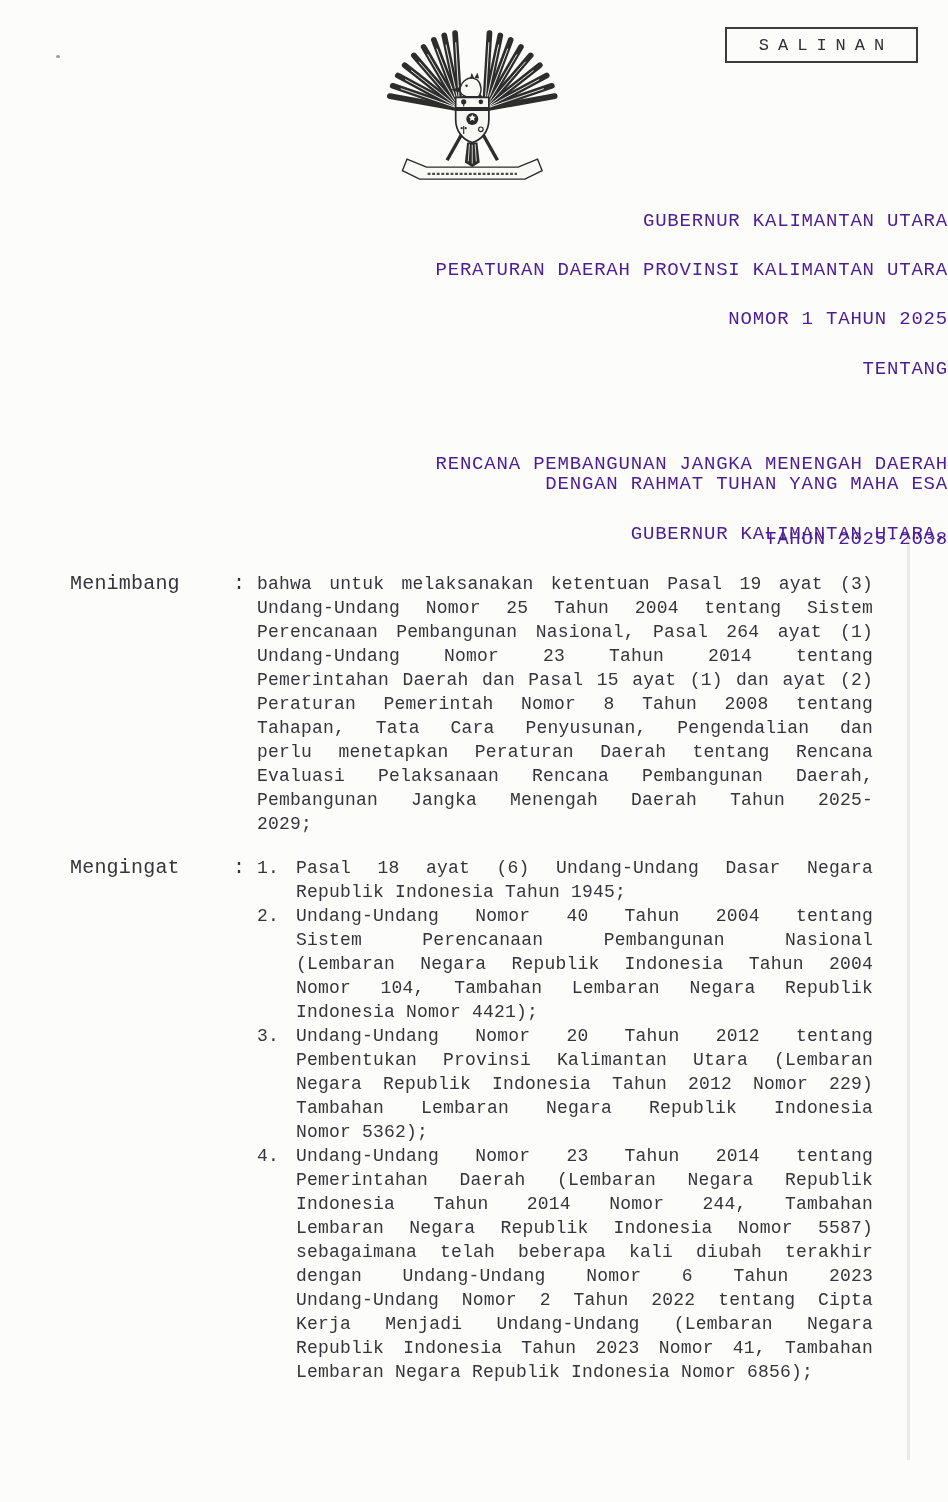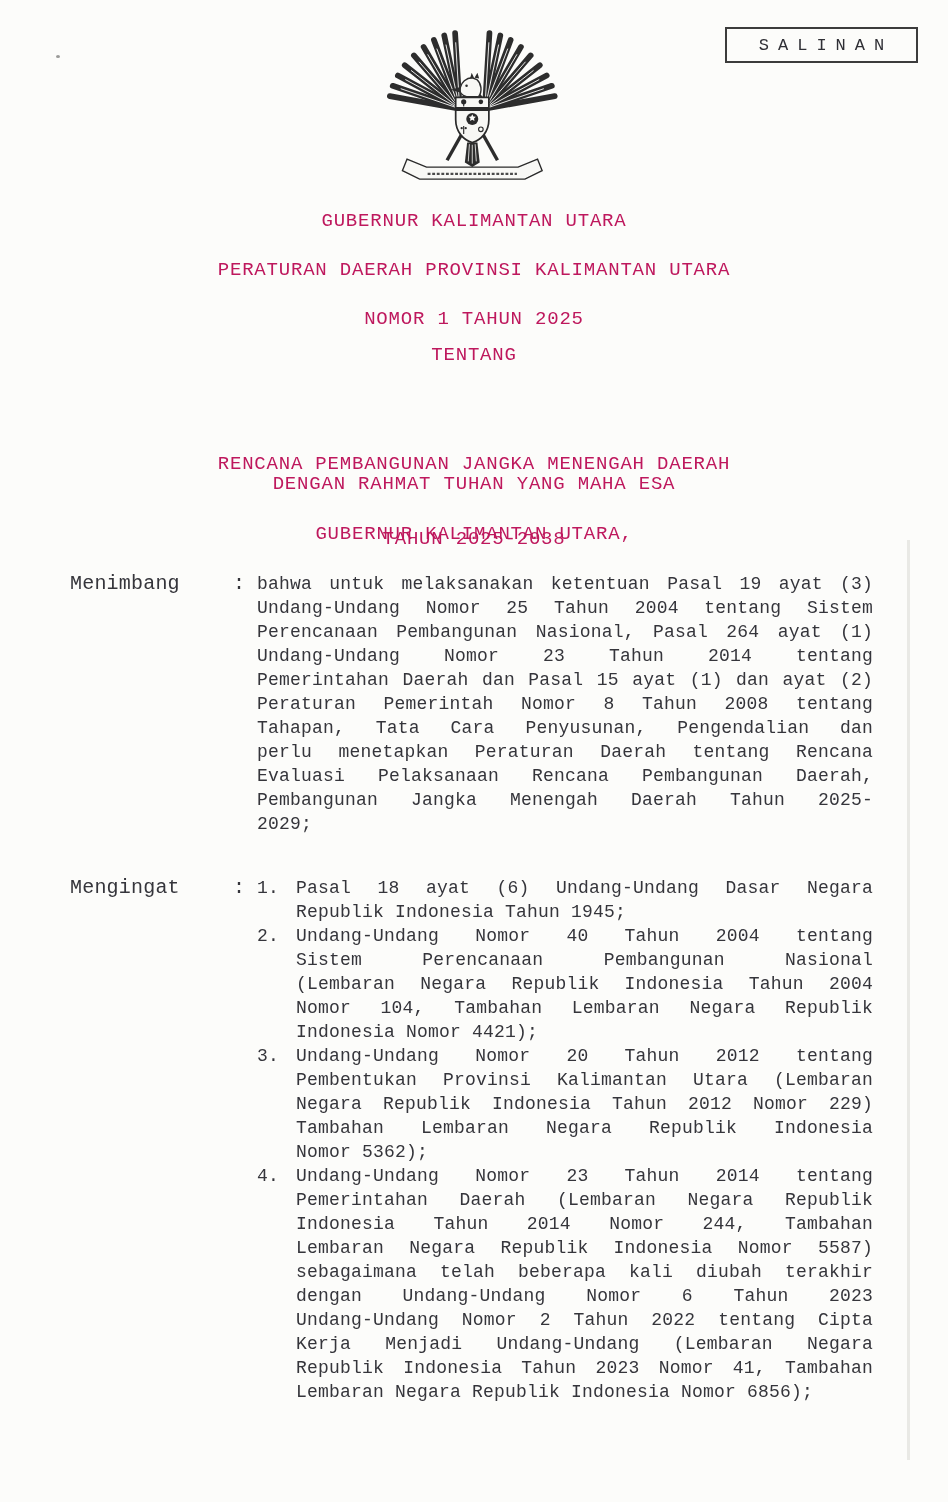--- a/index.html
+++ b/index.html
@@ -22,36 +22,36 @@
     border:2px solid #3c3c3c;box-sizing:border-box;
     display:flex;align-items:center;justify-content:center;
     font-size:17px;letter-spacing:9px;text-indent:9px;color:#2f2f35;
   }
 
   
   .emblem{position:absolute;top:24px;left:50%;transform:translateX(-51%);}
 
   
   .h{
-    position:absolute;left:0;width:948px;text-align:center;
-    font-size:19px;letter-spacing:0.8px;color:#be185d;line-height:25px;
+    position:absolute;left:0;width:948px;text-align:right;
+    font-size:19px;letter-spacing:0.8px;color:#4c1d95;line-height:25px;
     white-space:pre;
   }
   #h-gubernur{top:209px}
   #h-perda{top:258px}
   #h-nomor{top:307px}
-  #h-tentang{top:343px}
+  #h-tentang{top:357px}
   #h-judul{top:402px}
   #h-rahmat{top:472px}
   #h-jabatan{top:522px}
 
   
   .doc-body{position:absolute;left:70px;top:572px;width:803px;}
   .row{display:grid;grid-template-columns:163px 24px 616px;align-items:start;}
-  .row.mengingat{margin-top:40px;}
+  .row.mengingat{margin-top:20px;}
   .label,.colon{font-size:20px;line-height:24px;letter-spacing:0.2px;}
   .text-col{font-size:18px;line-height:24px;letter-spacing:0.2px;}
   .jline{text-align:justify;text-align-last:justify;}
   .jline.last{text-align-last:left;}
   .legal-item{display:grid;grid-template-columns:39px 1fr;align-items:start;}
   .num{font-size:18px;line-height:24px;}
 </style>
 </head>
 <body>
 

